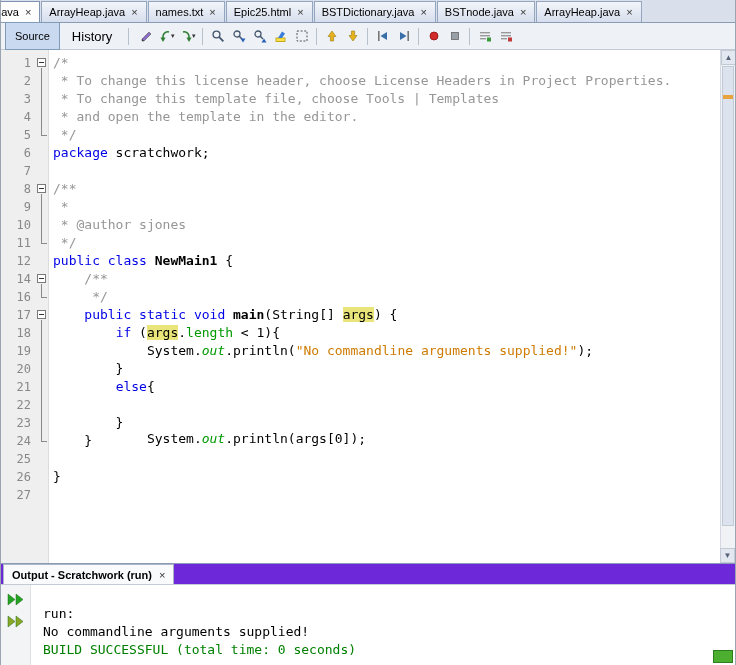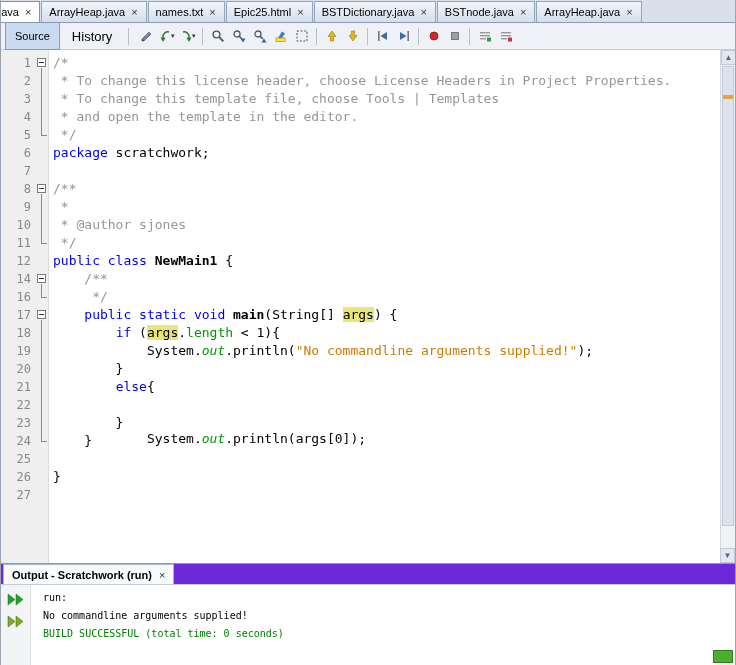--- a/index.html
+++ b/index.html
@@ -61,21 +61,21 @@
   .stripe-mark { position: absolute; left: 2px; width: 10px; height: 4px; background: #e8a33d; }
 
   
   .out-header { height: 22px; background: #6d28d9; border-top: 1px solid #8a9cb5; border-bottom: 1px solid #c4cbd6; display: flex; align-items: flex-end; }
   .out-tab { height: 20px; background: #f8fafc; border: 1px solid #aab6c8; border-bottom: none; margin-left: 2px;
              display: flex; align-items: center; gap: 7px; padding: 0 8px; font-weight: bold; }
   .out-tab .close { font-weight: normal; color: #333; }
   .out-body { height: 80px; display: flex; background: #fff; position: relative; }
   .out-gutter { width: 30px; background: #f3f4f6; border-right: 1px solid #e0e0e0; display: flex; flex-direction: column; align-items: center; padding-top: 5px; gap: 3px; }
   .obtn { width: 22px; height: 19px; border: 1px solid transparent; background: transparent; display: flex; align-items: center; justify-content: center; padding: 0; }
-  .out-text { flex: 1; padding: 4px 0 0 12px; font-family: "DejaVu Sans Mono", "Liberation Mono", monospace; font-size: 10px; }
+  .out-text { flex: 1; padding: 20px 0 0 12px; font-family: "DejaVu Sans Mono", "Liberation Mono", monospace; font-size: 13px; }
   .oline { height: 18px; line-height: 18px; white-space: pre; }
   .green-corner { position: absolute; right: 2px; bottom: 2px; width: 20px; height: 13px; background: #4caf2f; border: 1px solid #2e7d1e; }
 </style>
 </head>
 <body>
 
 <div class="window">
 
   <div class="tabbar">
       <div class="tab active partial">

